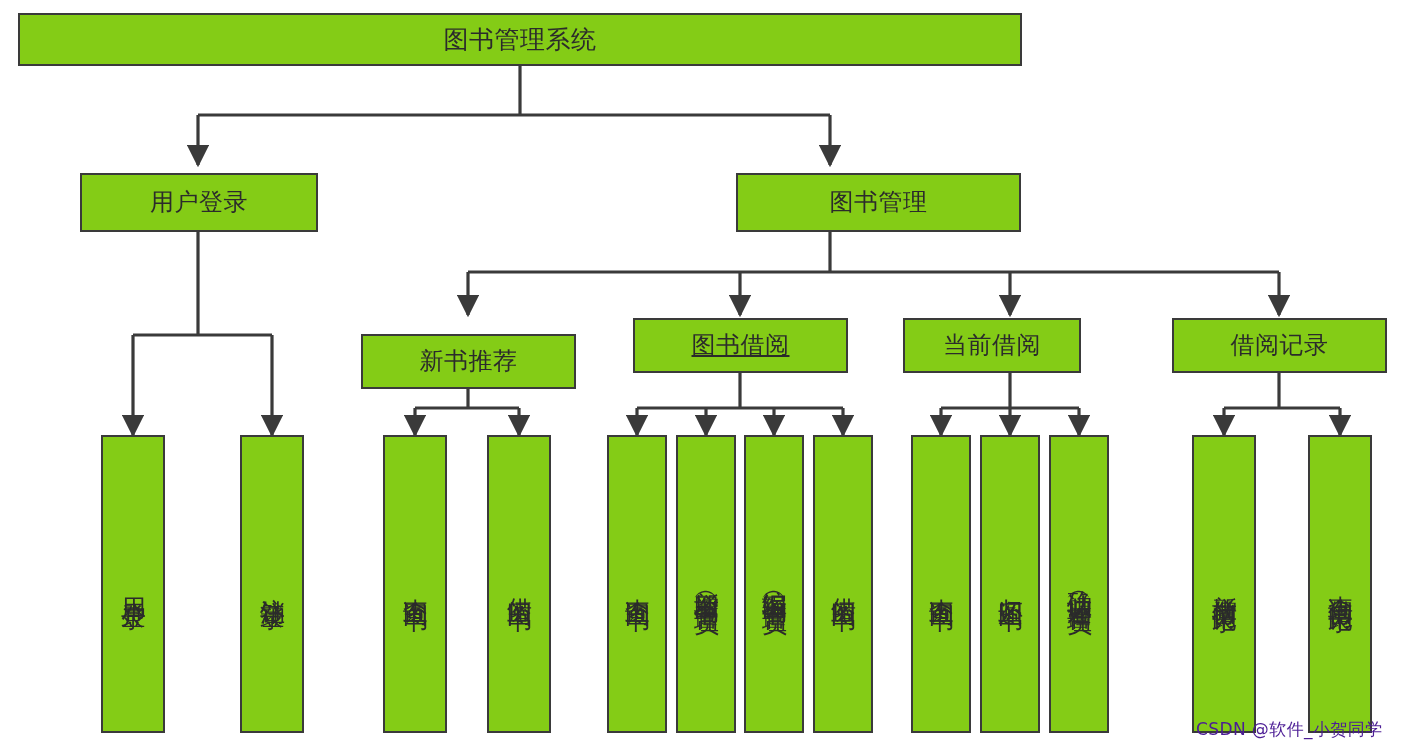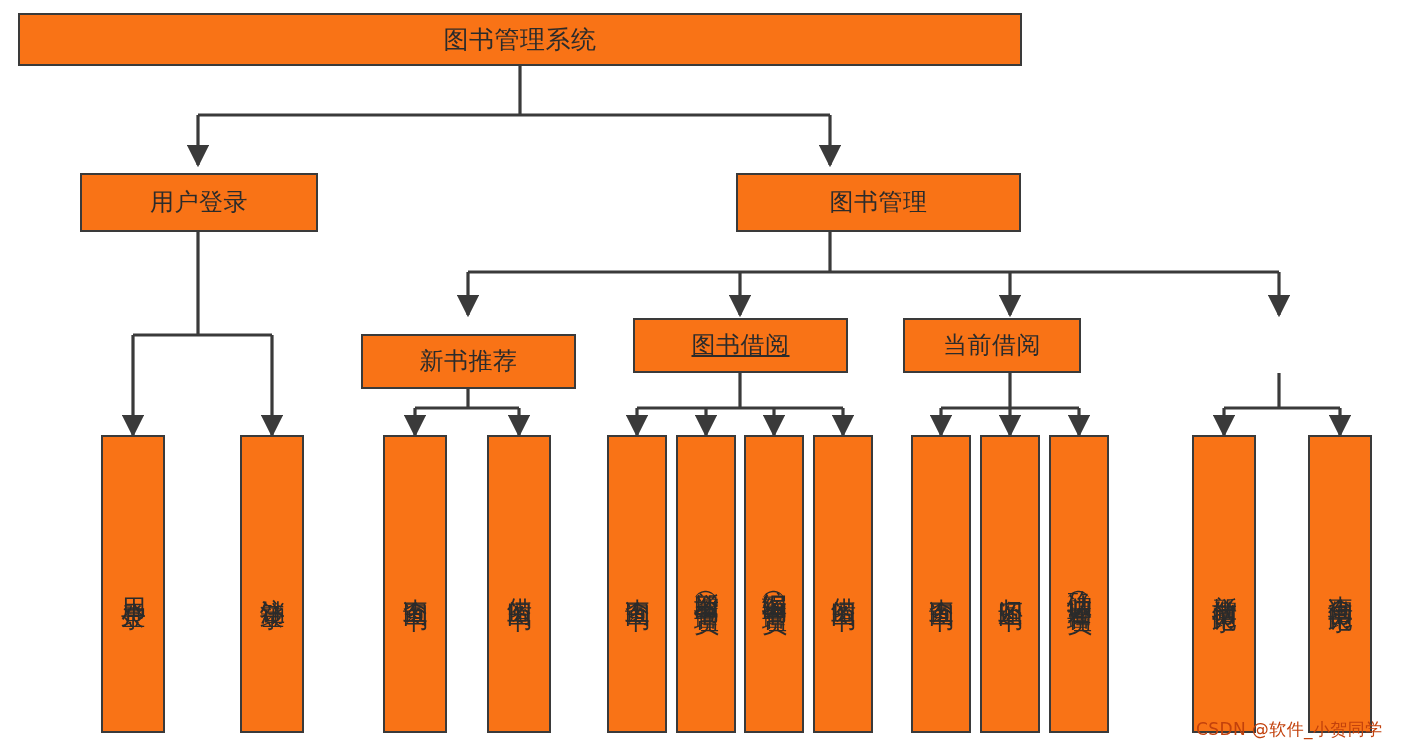--- a/index.html
+++ b/index.html
@@ -22,21 +22,21 @@
     position: absolute;
     left: 0;
     top: 0;
     width: 1405px;
     height: 747px;
     pointer-events: none;
   }
   .node {
     position: absolute;
     box-sizing: border-box;
-    background: #f97316;
+    background: #84cc16;
     border: 2.5px solid #3a3a3a;
     display: flex;
     align-items: center;
     justify-content: center;
     color: #2b2b2b;
   }
   .node .lbl {
     display: block;
     text-align: center;
     line-height: 1.02;
@@ -59,21 +59,21 @@
     text-orientation: upright;
     font-size: 25px;
     line-height: 1.12;
     letter-spacing: 3px;
     max-height: 290px;
     white-space: nowrap;
   }
   .watermark {
     position: absolute;
     font-size: 17px;
-    color: #c2410c;
+    color: #4c1d95;
     white-space: nowrap;
     letter-spacing: 0.4px;
   }
 </style>
 </head>
 <body>
 
 <div id="canvas">
 
   <svg id="wires" viewBox="0 0 1405 747" xmlns="http://www.w3.org/2000/svg">
@@ -143,20 +143,23 @@
   </div>
 
   <div class="node h" style="left:633px; top:318px; width:215px; height:55px;text-decoration:underline;">
     <span class="lbl">图书借阅</span>
   </div>
 
   <div class="node h" style="left:903px; top:318px; width:178px; height:55px;">
     <span class="lbl">当前借阅</span>
   </div>
 
+  <div class="node h" style="left:1172px; top:318px; width:215px; height:55px;">
+    <span class="lbl">借阅记录</span>
+  </div>
 
   <div class="node v" style="left:101px; top:435px; width:64px; height:298px;">
     <span class="lbl">用户登录</span>
   </div>
 
   <div class="node v" style="left:240px; top:435px; width:64px; height:298px;">
     <span class="lbl">注销登录</span>
   </div>
 
   <div class="node v" style="left:383px; top:435px; width:64px; height:298px;">

